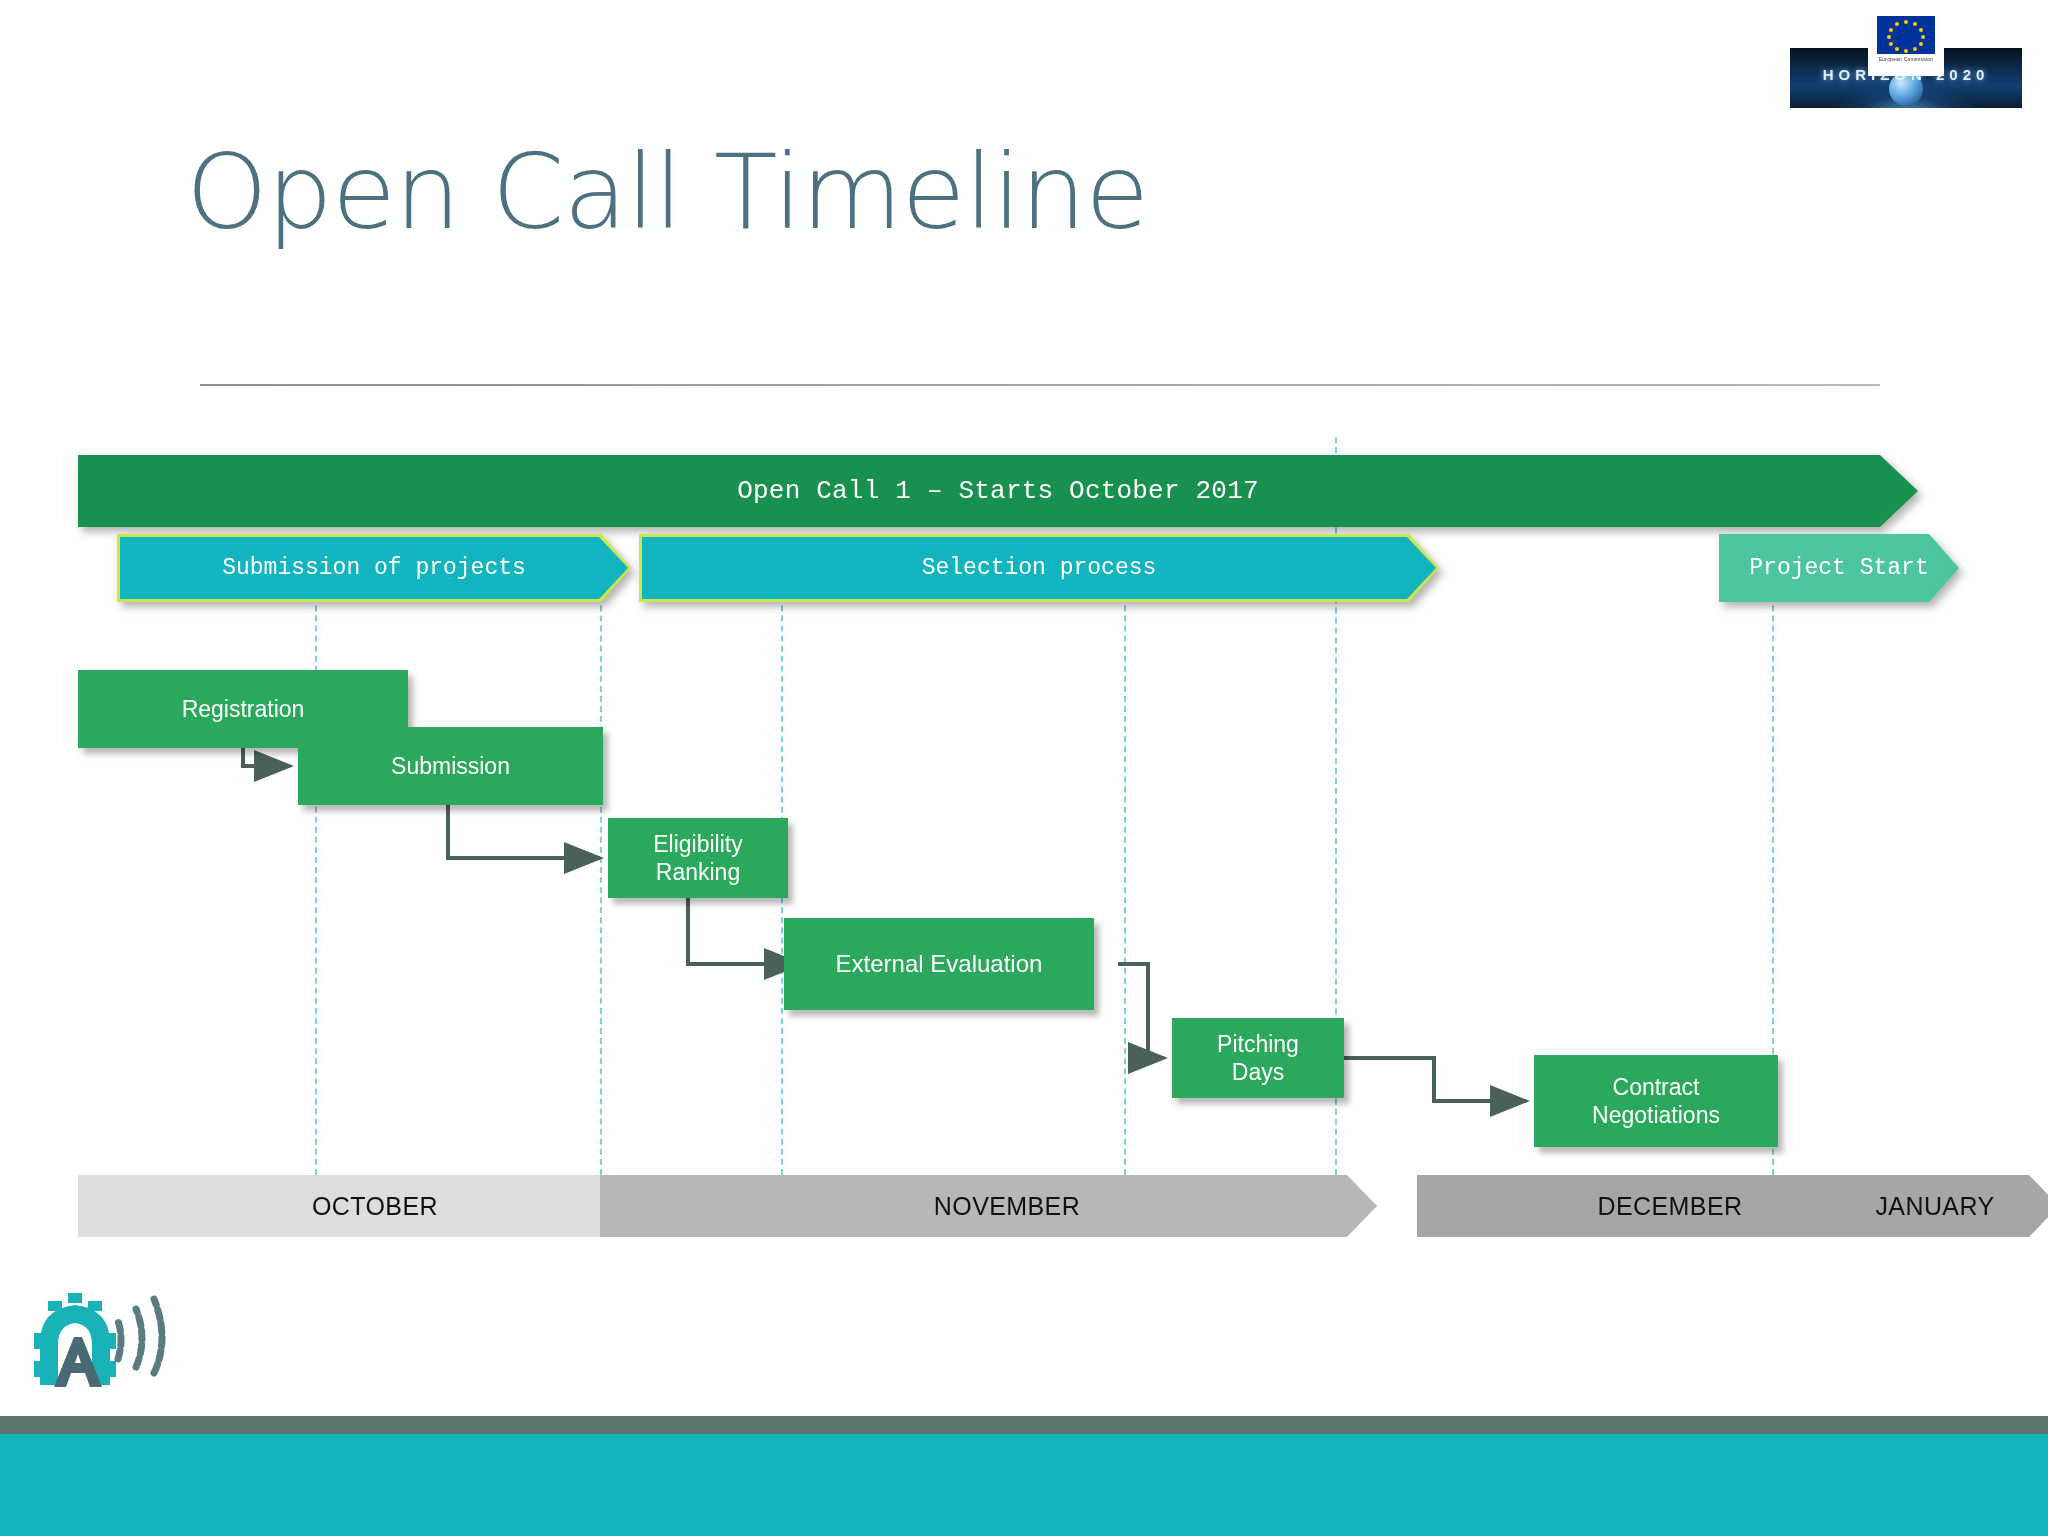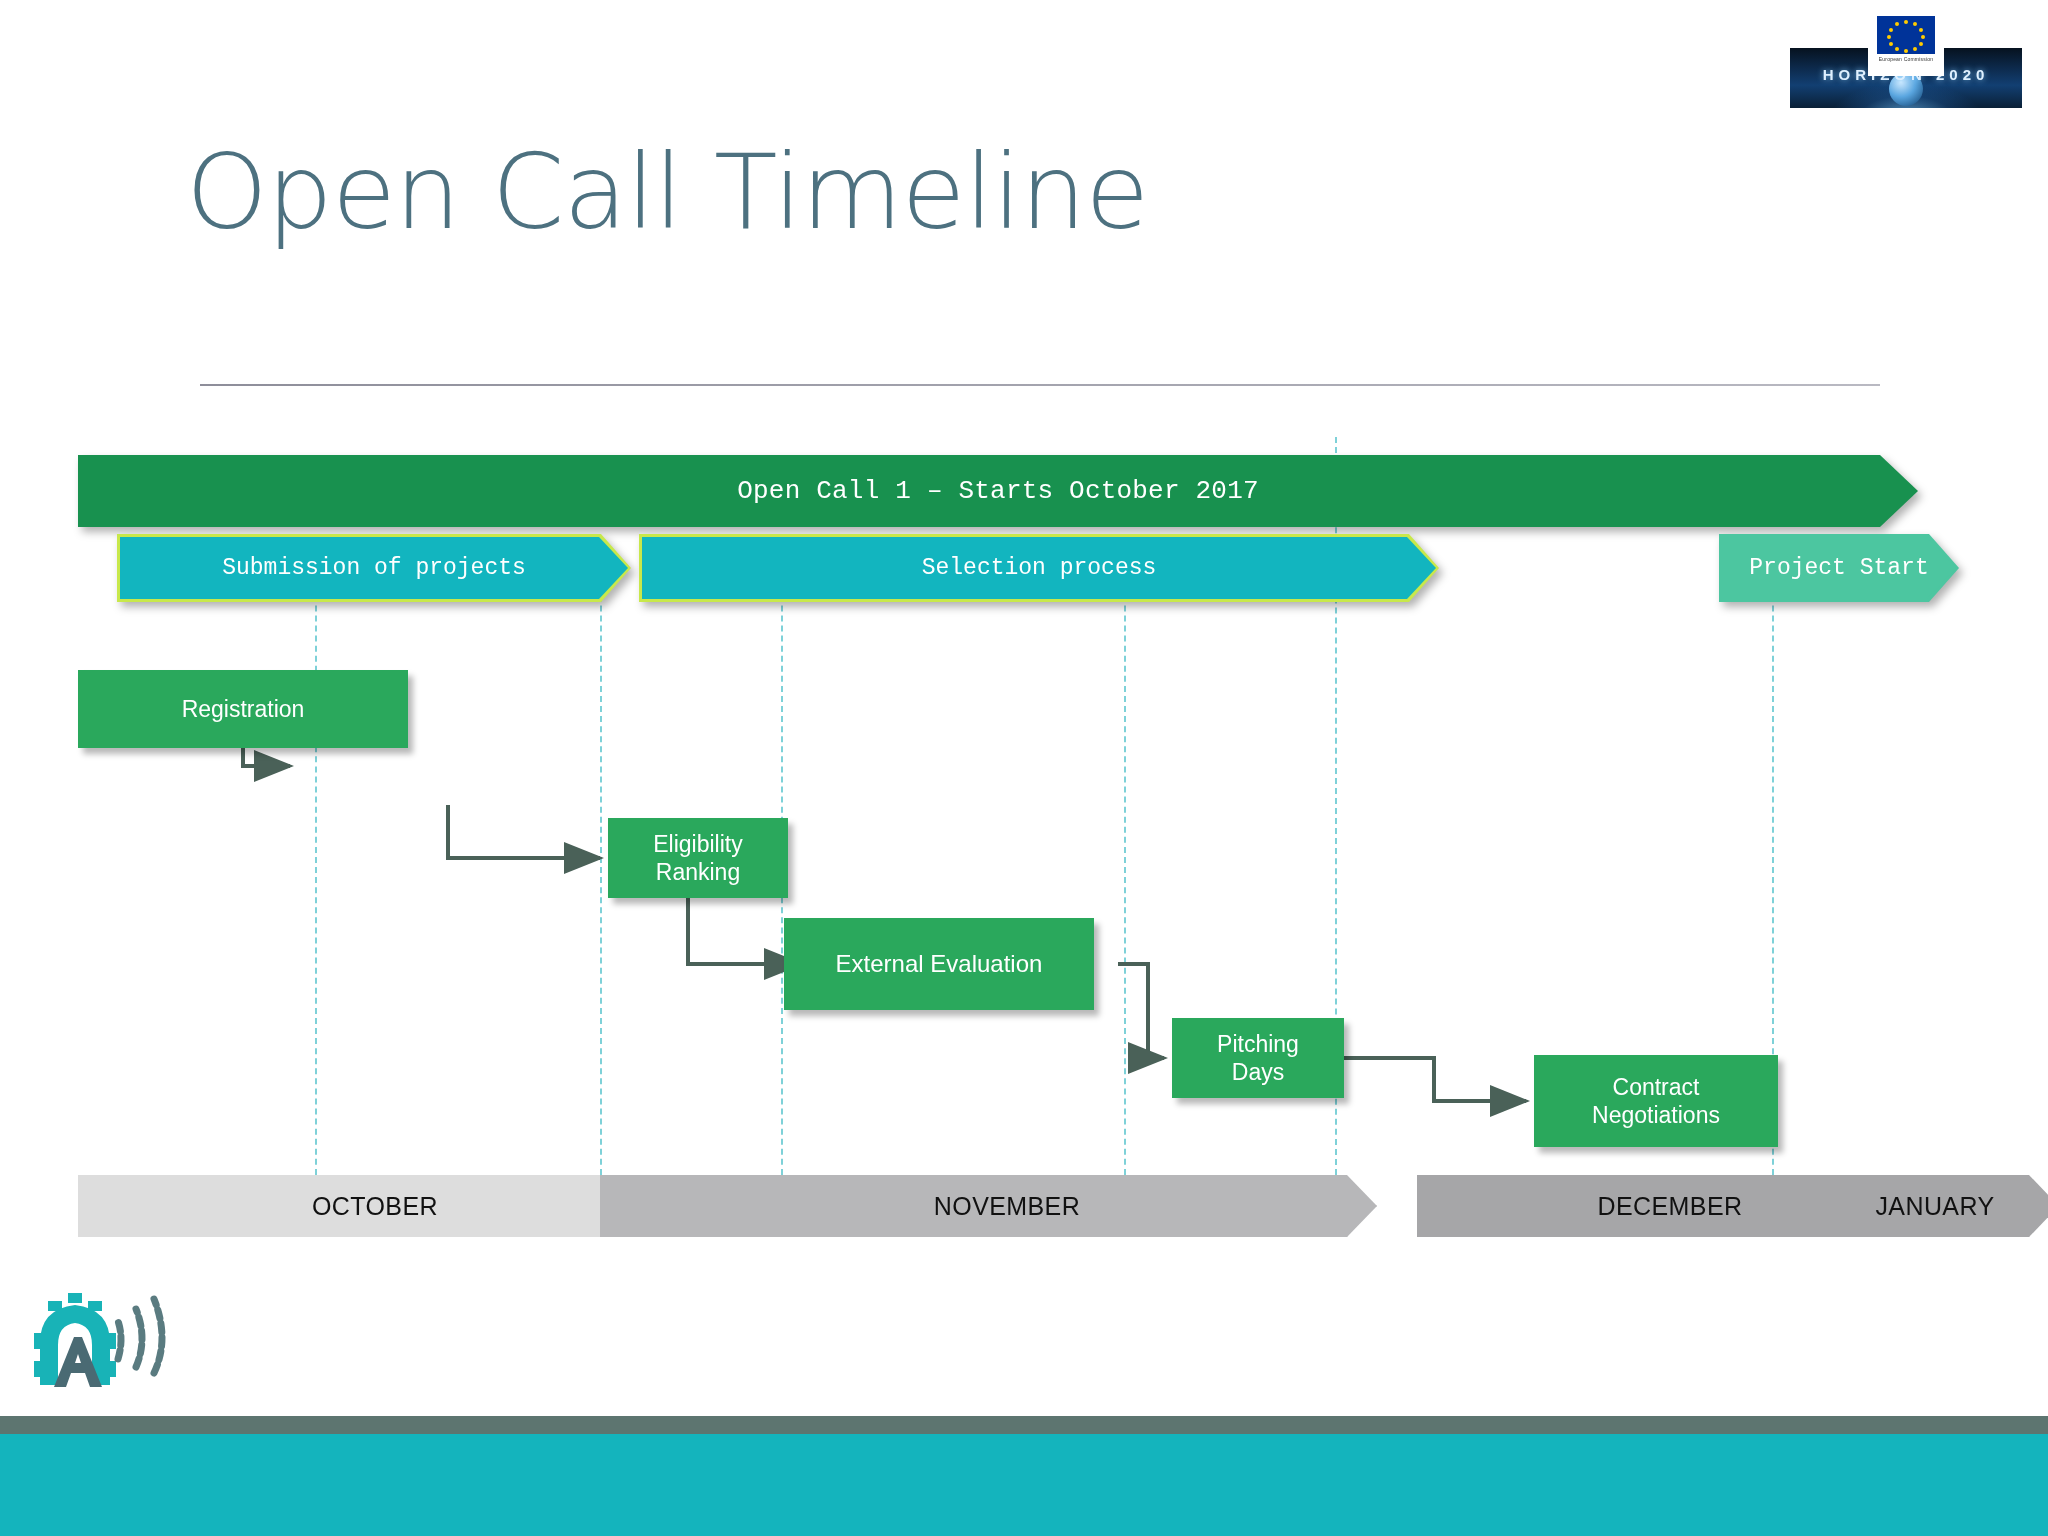--- a/index.html
+++ b/index.html
@@ -212,20 +212,23 @@
       <path d="M243,708 L243,766 L290,766"></path>
       <path d="M448,805 L448,858 L600,858"></path>
       <path d="M688,898 L688,964 L800,964"></path>
       <path d="M1118,964 L1148,964 L1148,1058 L1164,1058"></path>
       <path d="M1344,1058 L1434,1058 L1434,1101 L1526,1101"></path>
     </g>
   </svg>
 
   <div id="task-registration" class="task">
     <span>Registration</span>
+  </div>
+  <div id="task-submission" class="task">
+    <span>Submission</span>
   </div>
   <div id="task-eligibility" class="task">
     <span>
       <span>Eligibility</span><br>
       <span>Ranking</span>
     </span>
   </div>
   <div id="task-external" class="task">
     <span>External Evaluation</span>
   </div>

